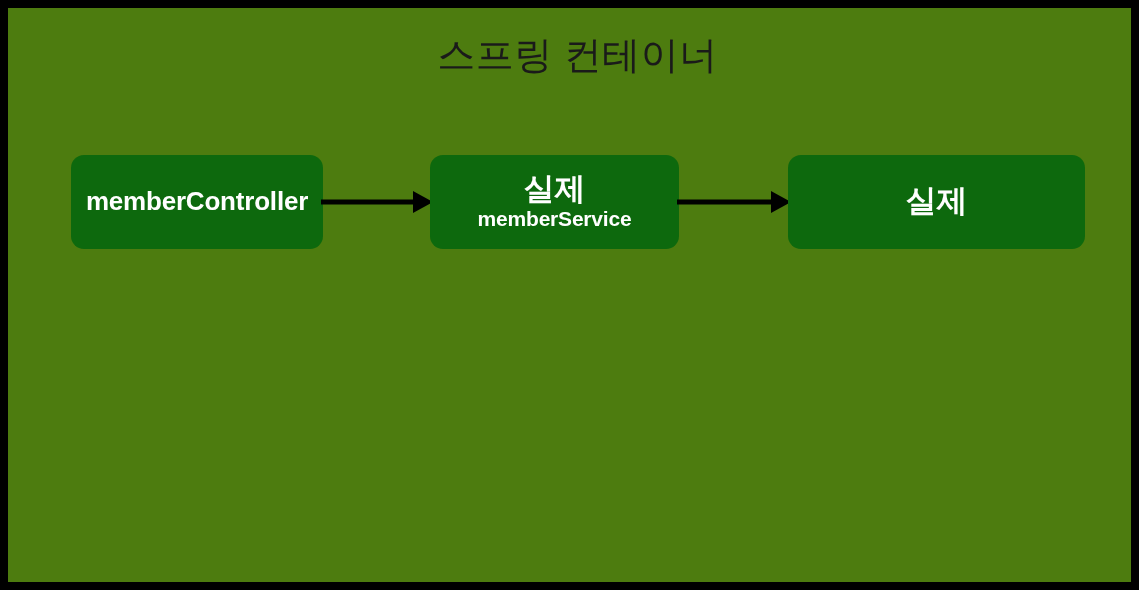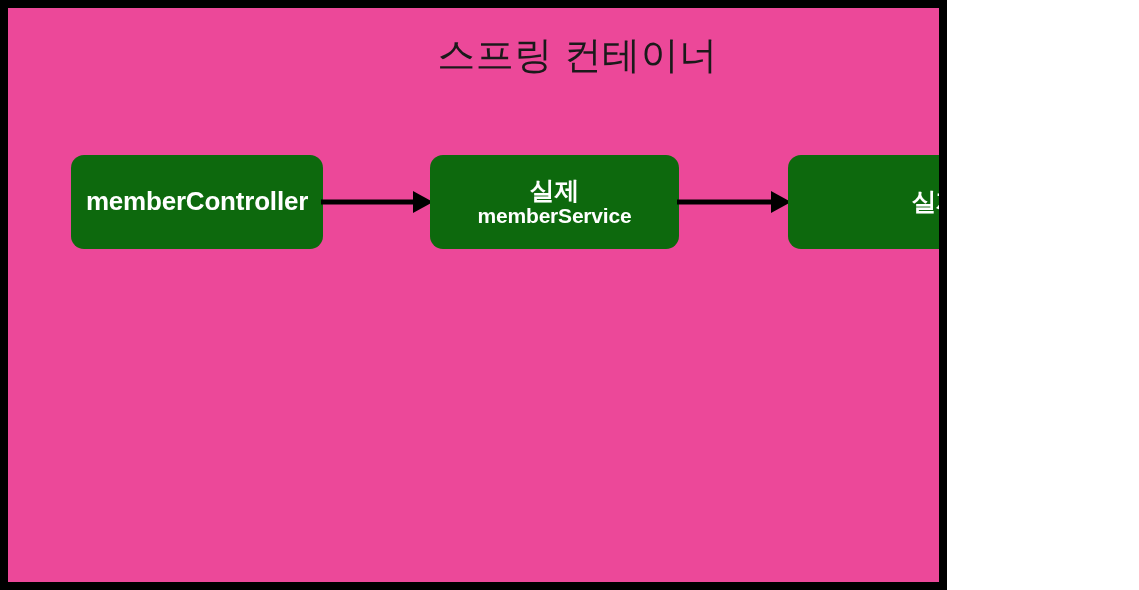--- a/index.html
+++ b/index.html
@@ -6,24 +6,24 @@
     margin: 0;
     padding: 0;
     background: #ffffff;
   }
   body {
     font-family: "Liberation Sans", "DejaVu Sans", sans-serif;
   }
 
   #canvas {
     position: relative;
-    width: 947px;
+    width: 1139px;
     height: 590px;
     box-sizing: border-box;
-    background: #ec4899;
+    background: #4d7c0f;
     border: 8px solid #000000;
     overflow: hidden;
   }
 
   .diagram-title {
     position: absolute;
     left: 0;
     top: 24px;
     width: 1139px;
     text-align: center;
@@ -44,21 +44,21 @@
     flex-direction: column;
     align-items: center;
     justify-content: center;
     color: #ffffff;
     font-weight: bold;
     text-align: left;
     line-height: 1.06;
   }
 
   .node .line-kr {
-    font-size: 25px;
+    font-size: 31px;
     font-weight: bold;
     display: block;
     margin-bottom: 2px;
   }
 
   .node .line-en {
     font-size: 21px;
     font-weight: bold;
     display: block;
     letter-spacing: -0.2px;

